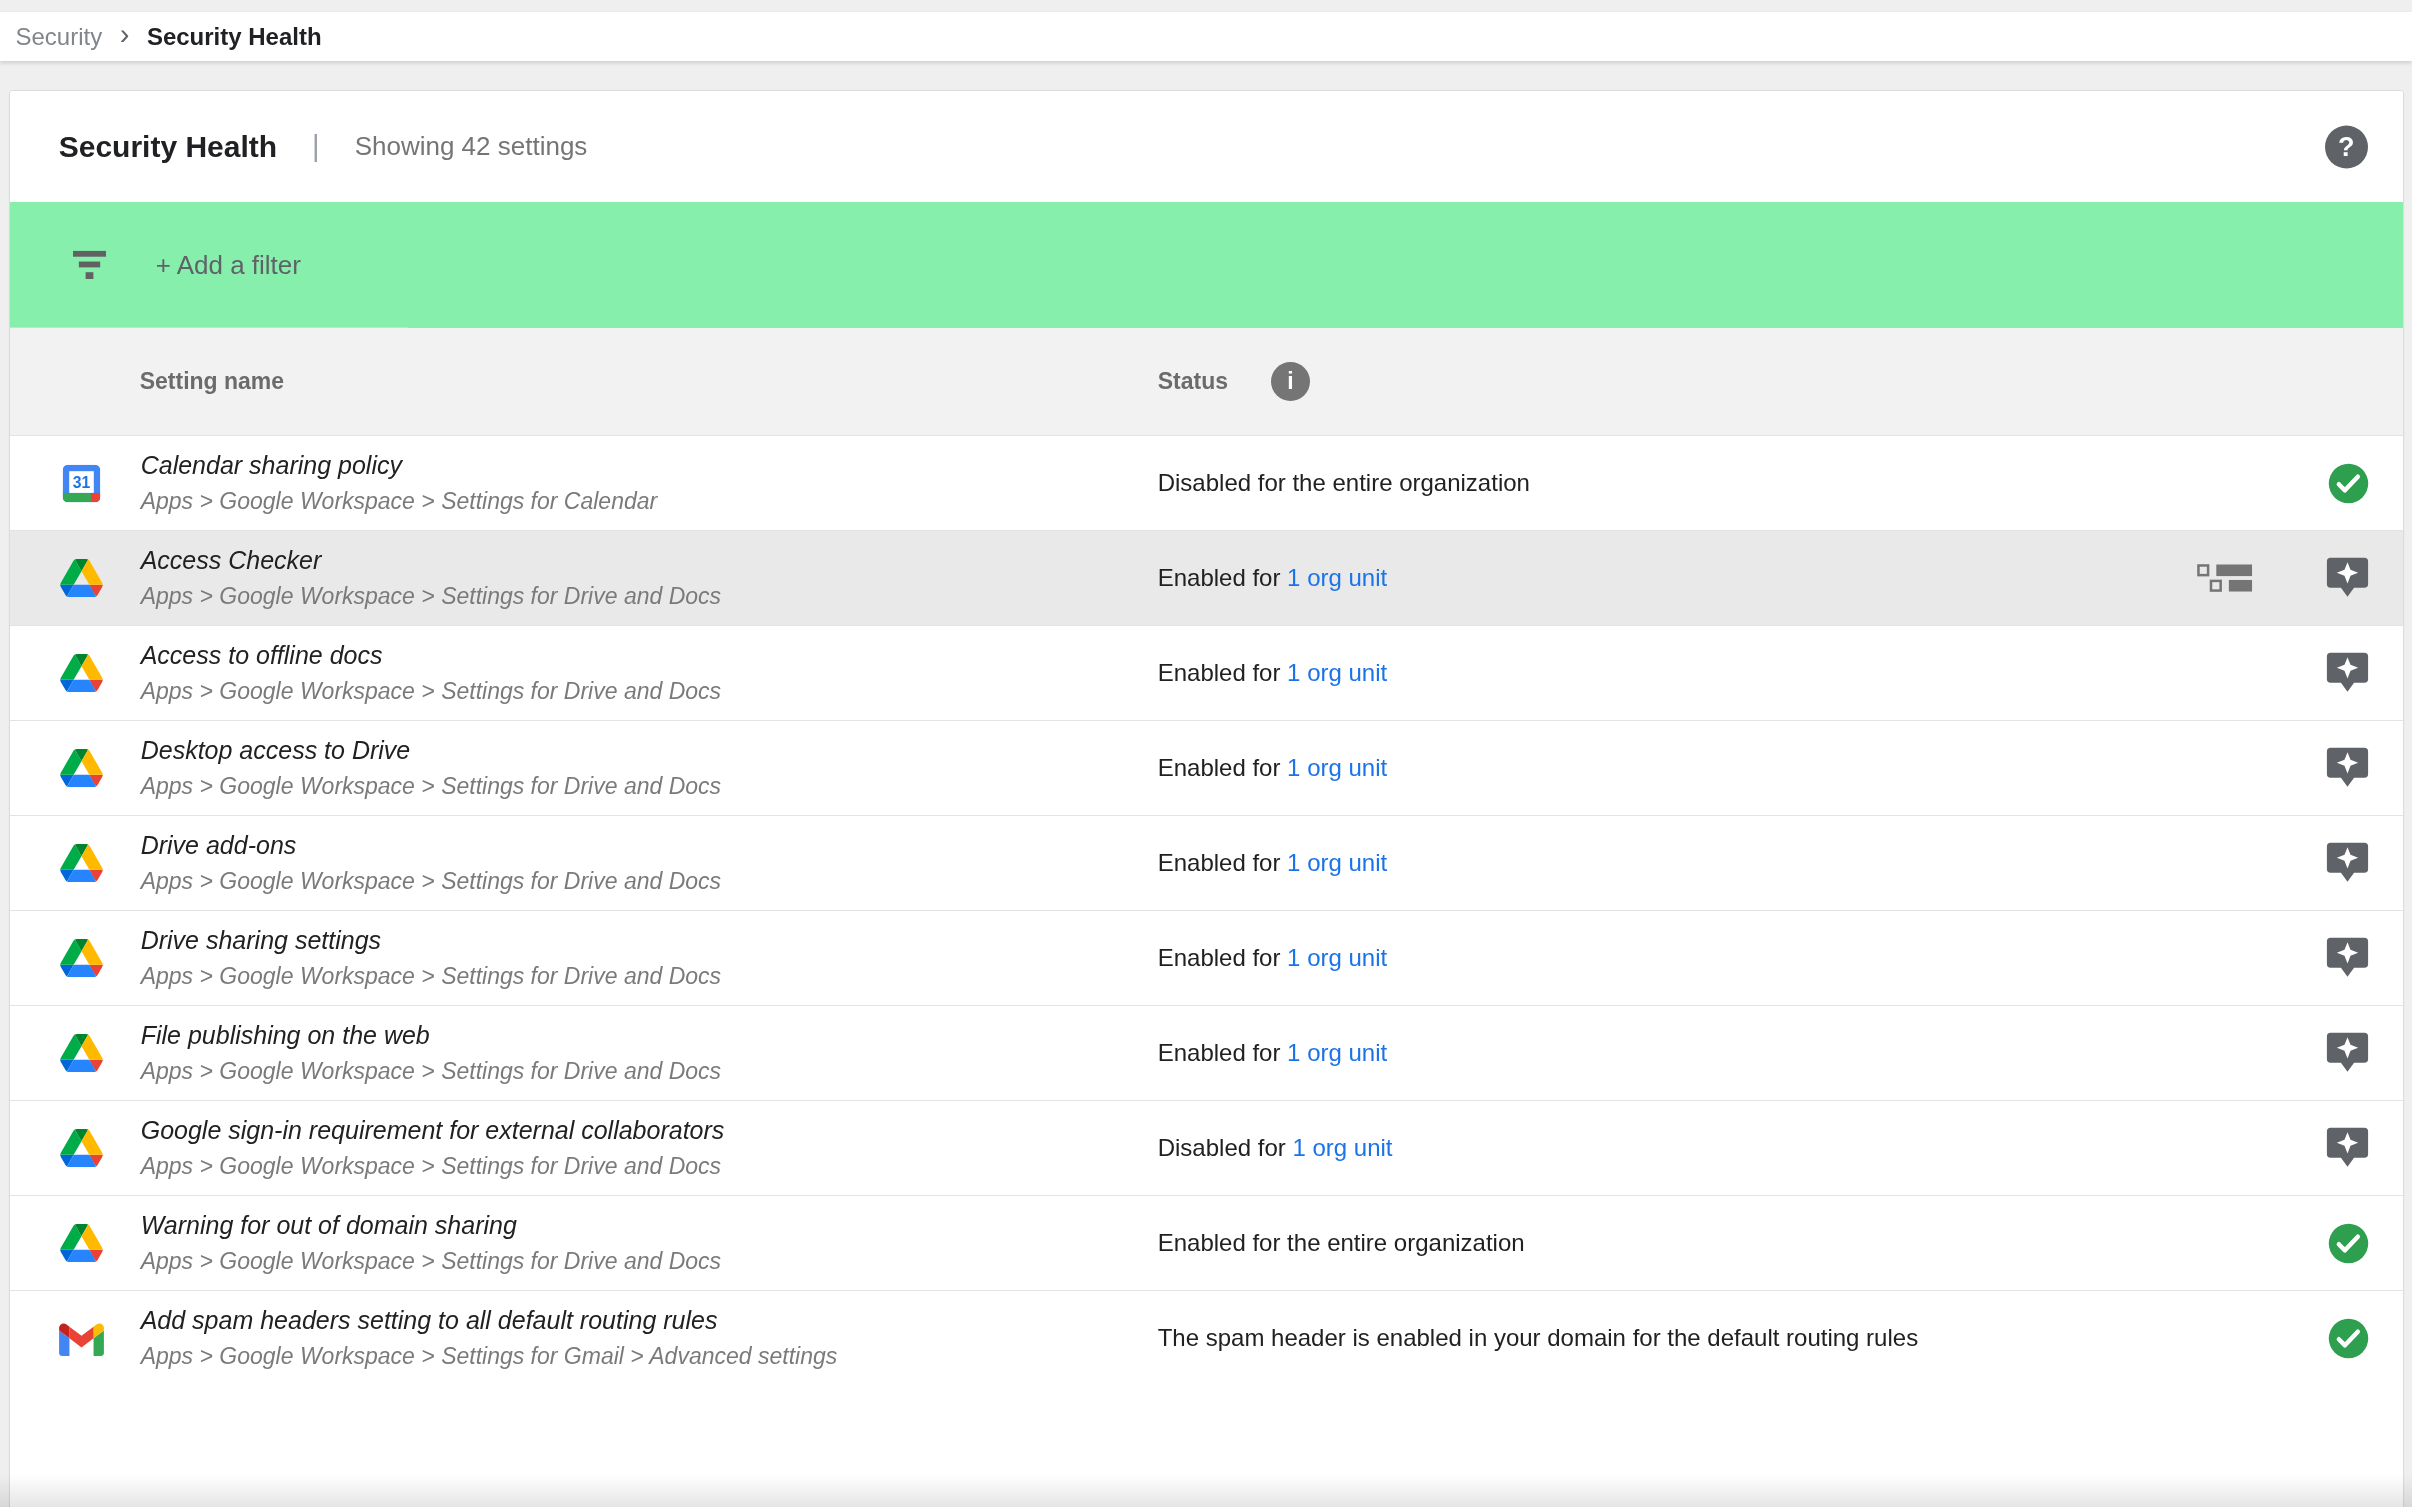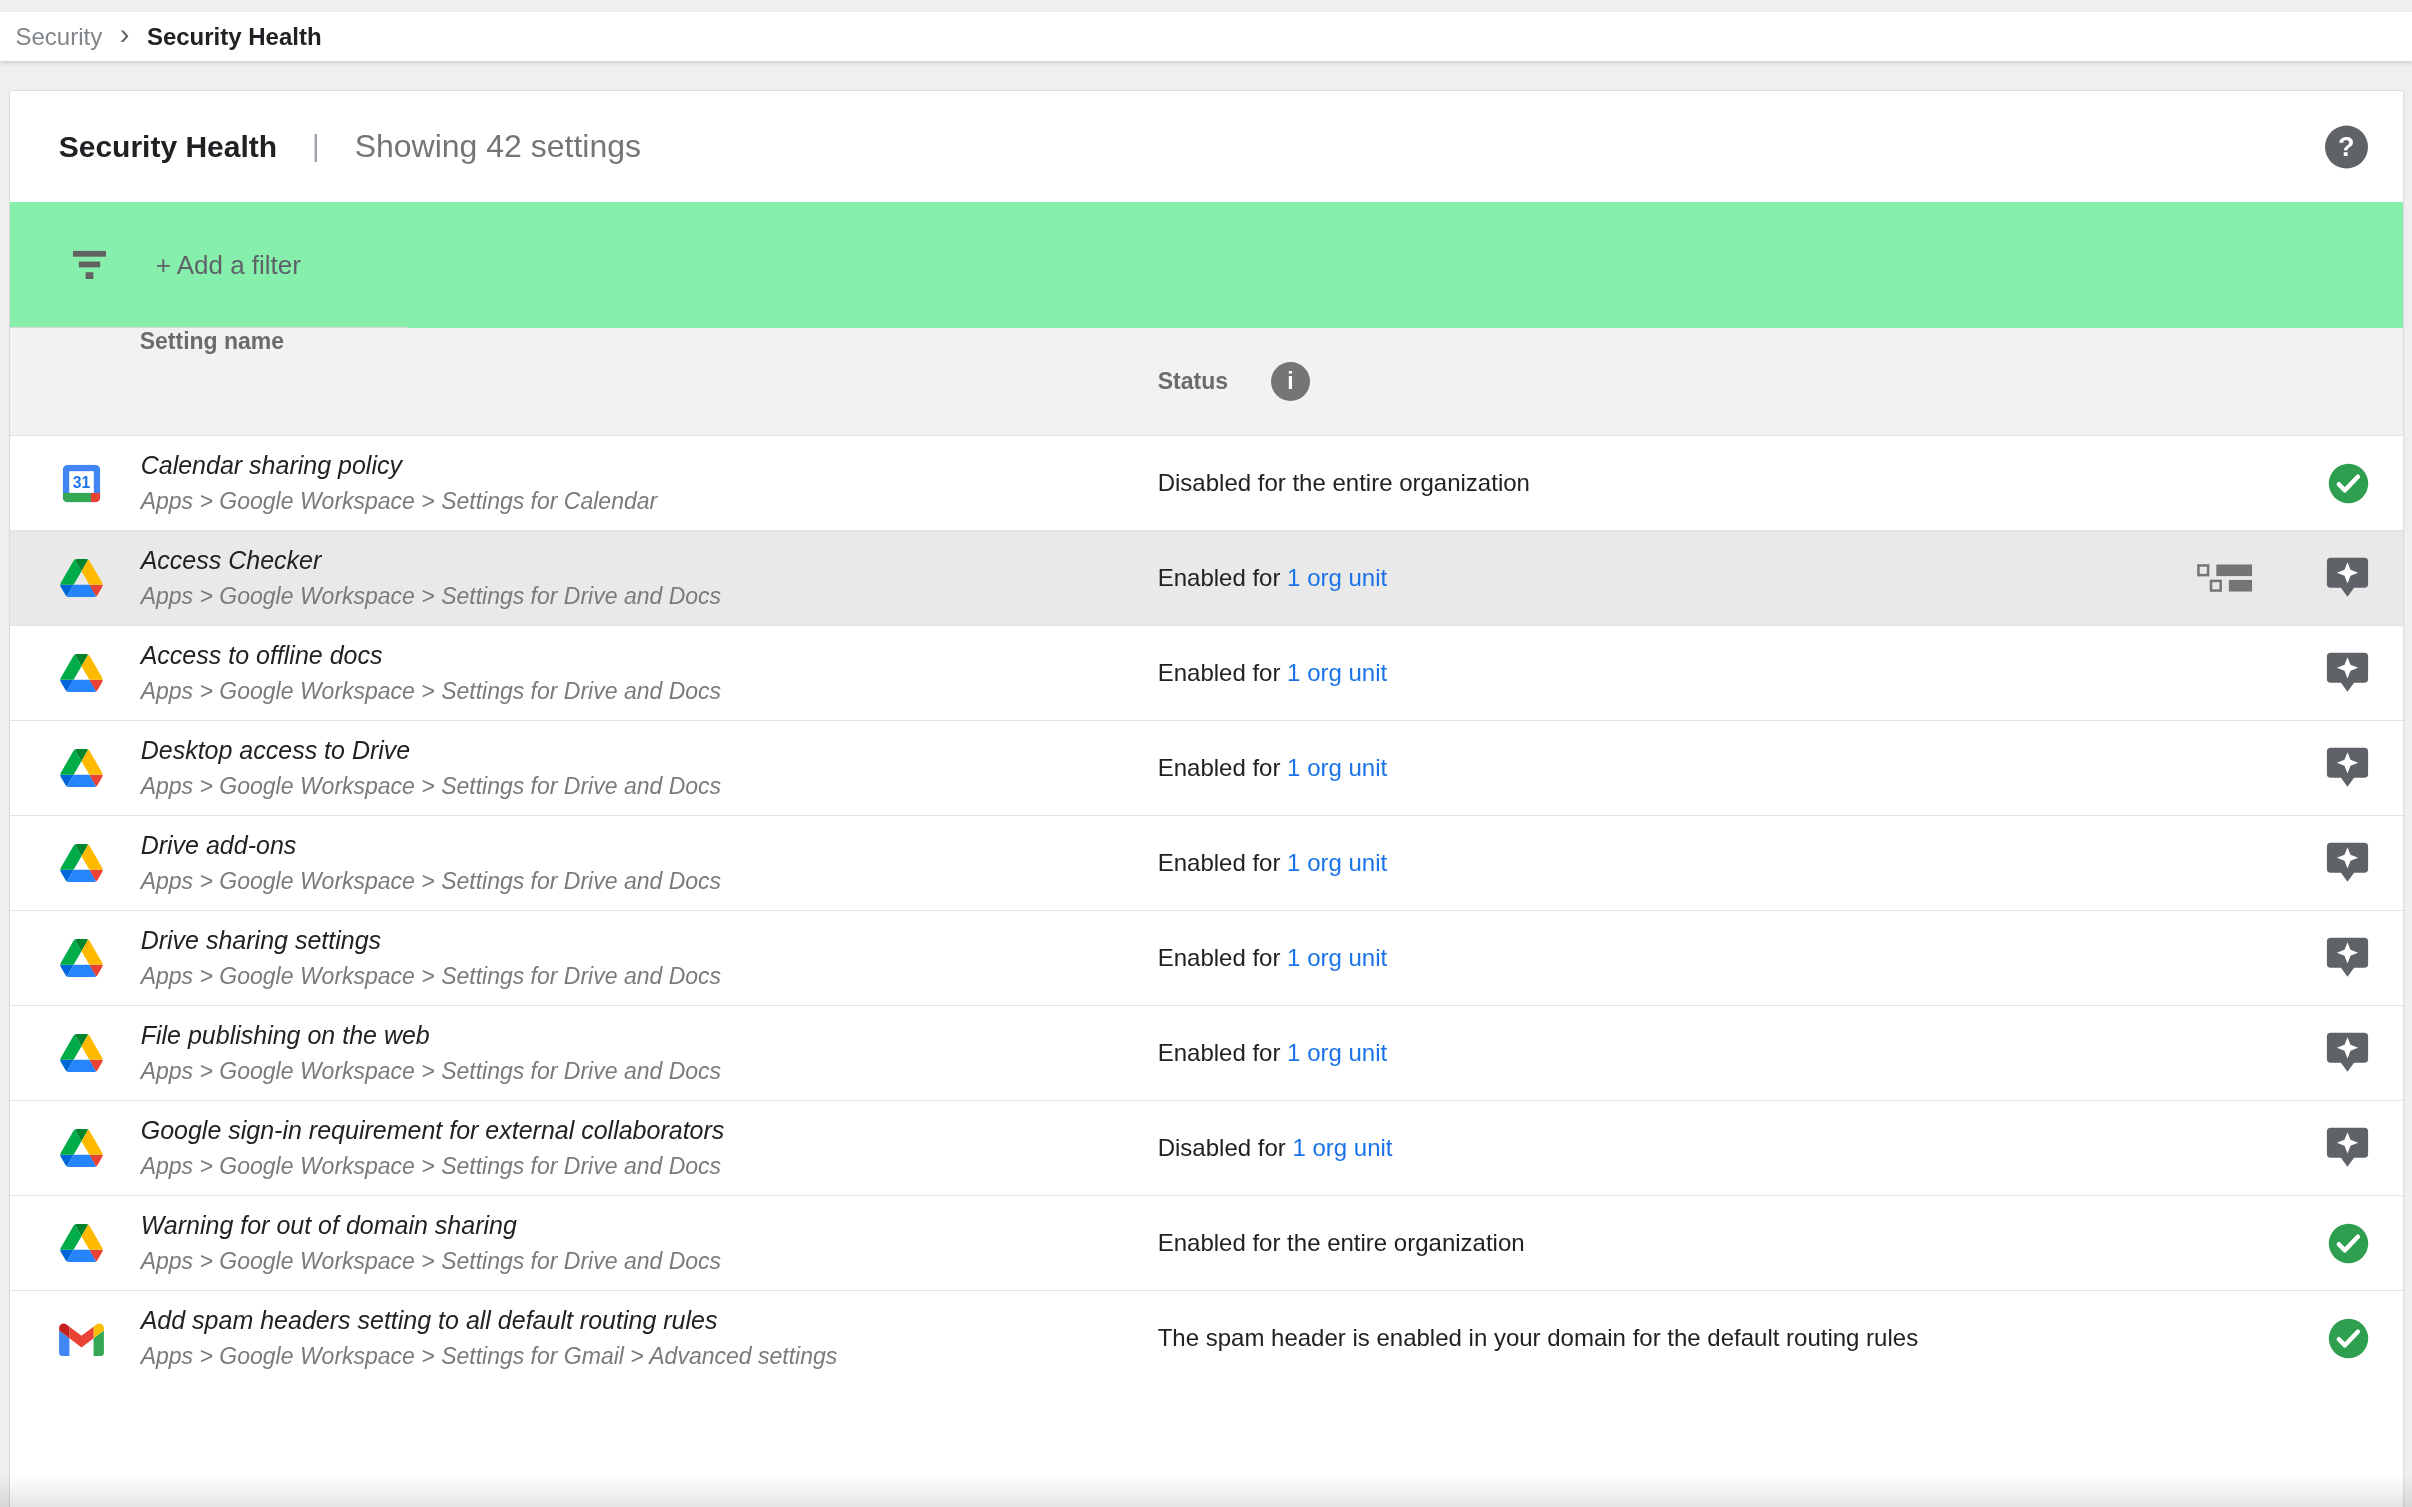--- a/index.html
+++ b/index.html
@@ -17,36 +17,36 @@
 
   
   .card { position:absolute; left:8.7px; top:90px; width:2395px; height:1456px;
     background:#ffffff; border:1px solid #dcdcdc; border-radius:3.9px;
     box-shadow:0 1px 1.9px rgba(0,0,0,.06); overflow:hidden; }
 
   .card-header { height:111px; display:flex; align-items:center;
     padding-left:49px; position:relative; background:#fff; }
   .card-title { font-size:30px; font-weight:700; color:#202124; }
   .title-sep { font-size:29px; color:#9aa0a6; margin:0 35px; font-weight:400; }
-  .card-count { font-size:32px; color:#757575; }
+  .card-count { font-size:26px; color:#757575; }
   .help-btn { position:absolute; right:35px; top:50%; transform:translateY(-50%);
     width:43px; height:43px; border-radius:50%; background:#5f6368; color:#fff;
     display:flex; align-items:center; justify-content:center;
     font-size:27px; font-weight:700; cursor:pointer; }
 
   
   .filter-bar { height:126px; background:#86efac; display:flex; align-items:center;
     padding-left:62px; position:relative; }
   .filter-icon { margin-right:49px; display:block; }
   .filter-label { font-size:26px; color:#5f6368; cursor:pointer; }
   .filter-divider { position:absolute; left:0; bottom:0; width:398px; height:1px;
     background:#d8d8d8; }
 
   
-  .col-header { height:107px; background:#f2f2f2; display:flex; 
+  .col-header { height:107px; background:#f2f2f2; display:flex; align-items:center;
     font-size:23px; font-weight:700; color:#6b6b6b; }
   .col-setting { width:1148px; padding-left:130px; }
   .col-status { flex:1; display:flex; align-items:center; }
   .info-icon { width:39px; height:39px; border-radius:50%; background:#757575;
     color:#fff; font-size:23px; font-weight:700; font-style:normal;
     display:flex; align-items:center; justify-content:center; margin-left:43px;
     cursor:pointer; }
 
   
   .row { height:95px; display:flex; align-items:center; background:#fff;

